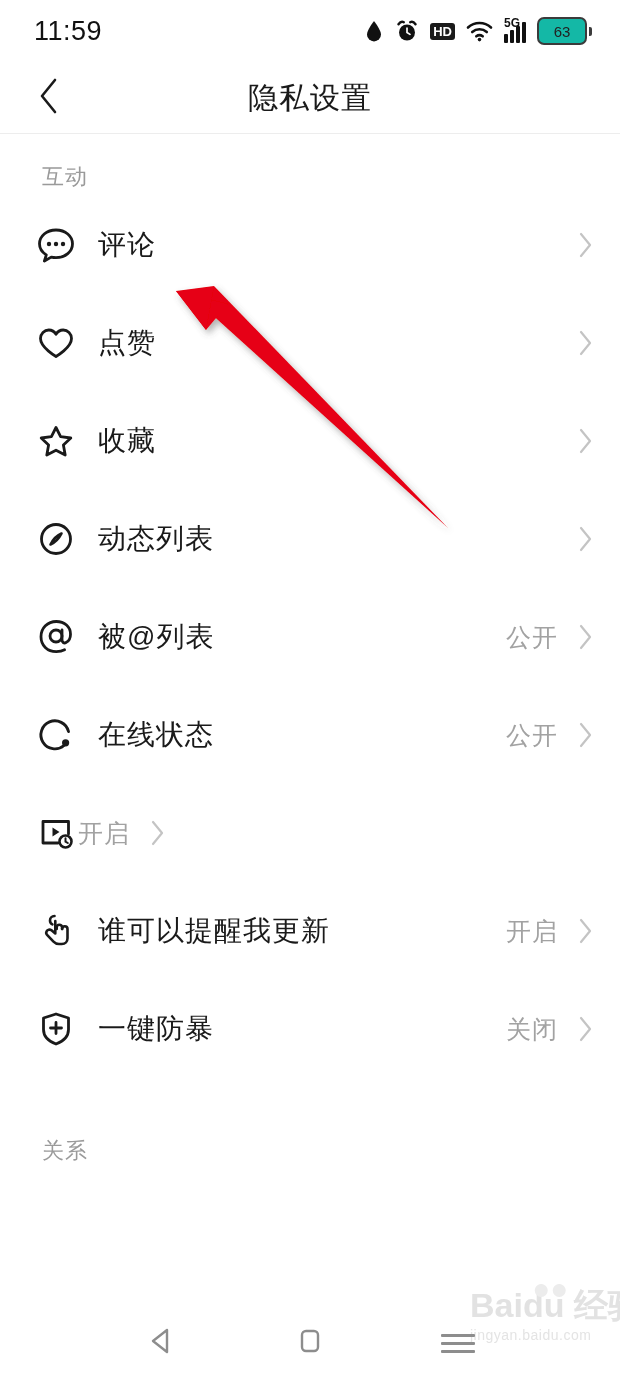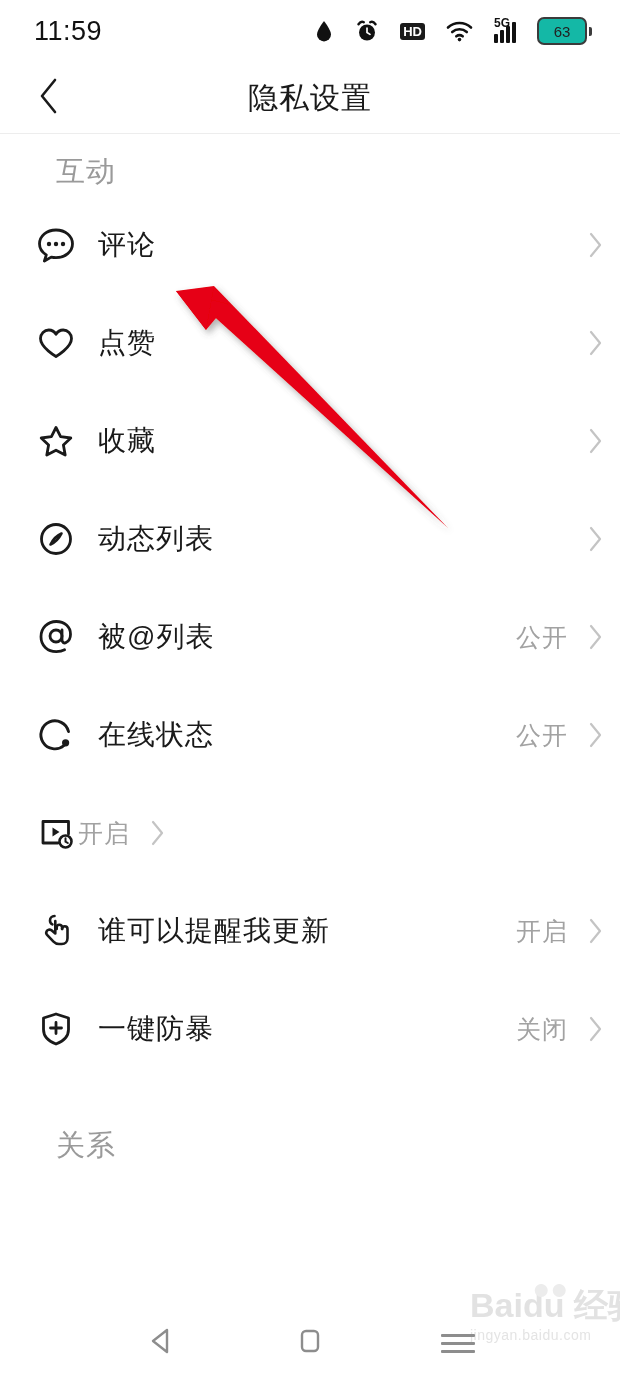--- a/index.html
+++ b/index.html
@@ -30,21 +30,21 @@
   .status-time {
     font-size: 27px;
     color: #111;
     letter-spacing: 0.5px;
     font-weight: 400;
     text-align: right;
   }
   .status-icons {
     display: flex;
     align-items: center;
-    gap: 21px;
+    gap: 11px;
   }
   .status-icons svg { display: block; }
   .batt {
     display: flex;
     align-items: center;
   }
   .batt-body {
     width: 46px; height: 24px;
     border: 2px solid #3b3b3b;
     border-radius: 7px;
@@ -123,34 +123,34 @@
   
   .list {
     position: absolute;
     left: 0; top: 134px;
     width: 620px;
   }
   .section-label {
     height: 62px;
     display: flex;
     align-items: flex-end;
-    padding: 0 0 4px 56px;
+    padding: 0 0 4px 42px;
     box-sizing: border-box;
-    font-size: 29px;
+    font-size: 22px;
     color: #9a9a9a;
     letter-spacing: 1px;
   }
   .section-label.rel { padding-top: 26px; height: 92px; }
   .rows { display: block; }
   .row {
     position: relative;
     height: 98px;
     display: flex;
     align-items: center;
-    padding: 0 16px 0 34px;
+    padding: 0 26px 0 34px;
     box-sizing: border-box;
     cursor: pointer;
   }
   .row-icon {
     width: 44px;
     min-width: 44px;
     height: 44px;
     display: flex;
     align-items: center;
     justify-content: center;

